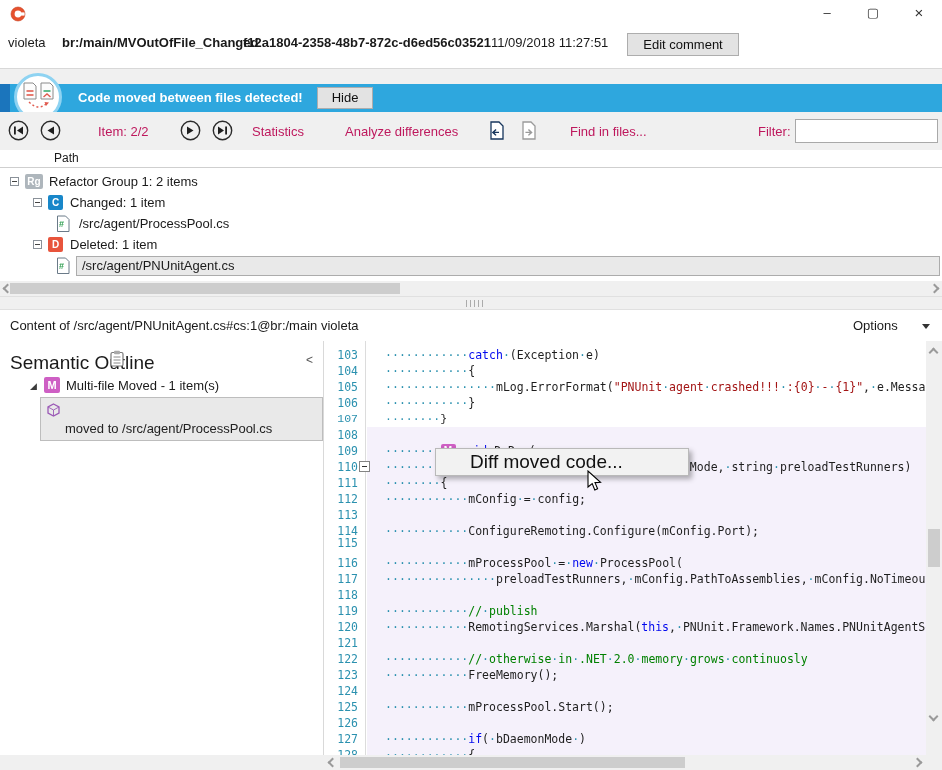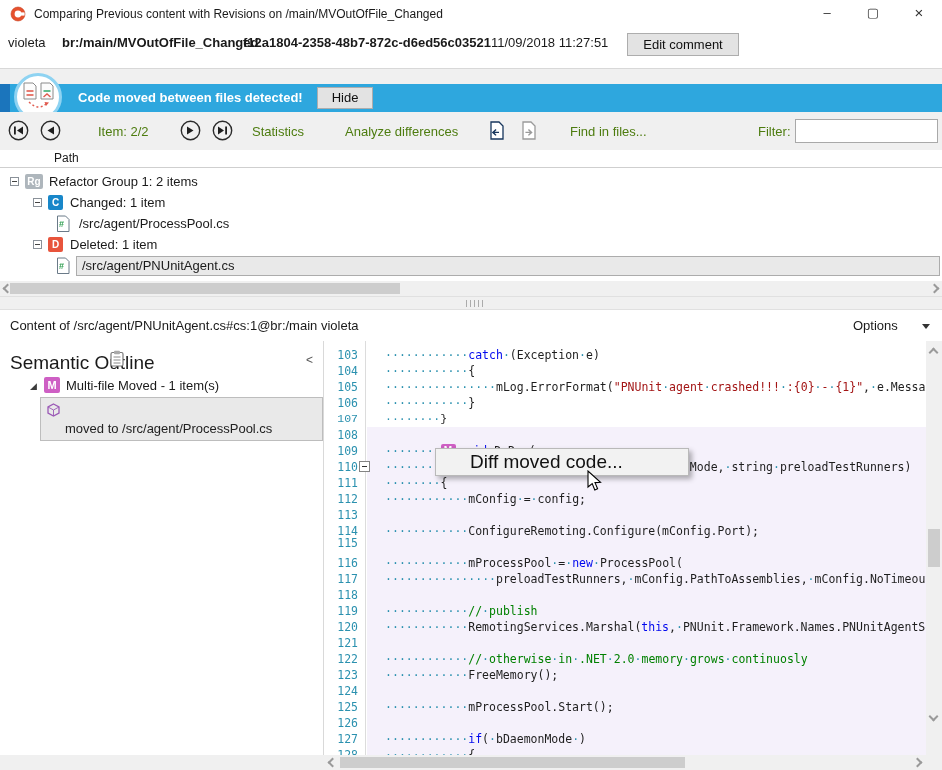--- a/index.html
+++ b/index.html
@@ -24,21 +24,21 @@
   
   .banner { left:0; top:84px; width:942px; height:28px; background:#2ea7de; }
   .banner-dark { left:0; top:84px; width:10px; height:28px; background:#1b75bc; }
   .banner-msg { left:78px; top:84px; height:28px; line-height:28px; color:#fff; font-weight:bold; font-size:13px; }
   .hide-btn { left:317px; top:87px; width:56px; height:22px; line-height:20px; }
   .moved-circle { left:13px; top:72px; }
 
   
   .toolbar { left:0; top:112px; width:942px; height:38px; background:#f0f0f0; }
   .tbicon { top:120px; width:21px; height:21px; }
-  .tblbl { top:124px; height:16px; line-height:16px; font-size:13px; color:#4d7c0f; }
+  .tblbl { top:124px; height:16px; line-height:16px; font-size:13px; color:#be185d; }
   .filter-input { left:795px; top:119px; width:143px; height:24px; border:1px solid #a9a9a9; background:#fff; font-family:"Liberation Sans",sans-serif; font-size:13px; padding:0 4px; outline:none; }
 
   
   .path-header { left:0; top:150px; width:942px; height:18px; background:#fff; border-bottom:1px solid #cfcfcf; }
   .path-header span { position:absolute; left:8px; top:1px; font-size:12px;margin-left:46px; }
   .expbox { width:9px; height:9px; border:1px solid #8a9199; background:#fff; }
   .expbox:after { content:""; position:absolute; left:1px; right:1px; top:3px; height:1px; background:#444; }
   .tbadge { height:15px; border-radius:2px; color:#fff; font-weight:bold; font-size:10px; text-align:center; line-height:15px; }
   .badge-rg { background:#aeb6bc; width:18px; }
   .badge-c { background:#1887c9; width:15px; }
@@ -98,21 +98,20 @@
 </head>
 <body>
 
 <div class="abs titlebar">
   <svg class="abs" style="left:10px;top:6px" width="16" height="16" viewBox="0 0 16 16">
     <circle cx="8" cy="8" r="7" fill="#e6512e"></circle>
     <circle cx="8" cy="8" r="3.4" fill="#fff"></circle>
     <rect x="10.2" y="6.4" width="5" height="3.2" fill="#fff"></rect>
     <circle cx="8" cy="8" r="7" fill="none" stroke="#c8401f" stroke-width="0.6"></circle>
   </svg>
-  <div class="abs title-text">Comparing Previous content with Revisions on /main/MVOutOfFile_Changed</div>
   <div class="abs wbtn min">–</div>
   <div class="abs wbtn max">▢</div>
   <div class="abs wbtn cls">×</div>
 </div>
 
 <div class="abs hlbl" style="left:8px">violeta</div>
 <div class="abs hlbl bold" style="left:62px">br:/main/MVOutOfFile_Changed</div>
 <div class="abs hlbl bold" style="left:243px">f12a1804-2358-48b7-872c-d6ed56c03521</div>
 <div class="abs hlbl" style="left:491px">11/09/2018 11:27:51</div>
 <div class="abs btn edit-btn">Edit comment</div>

